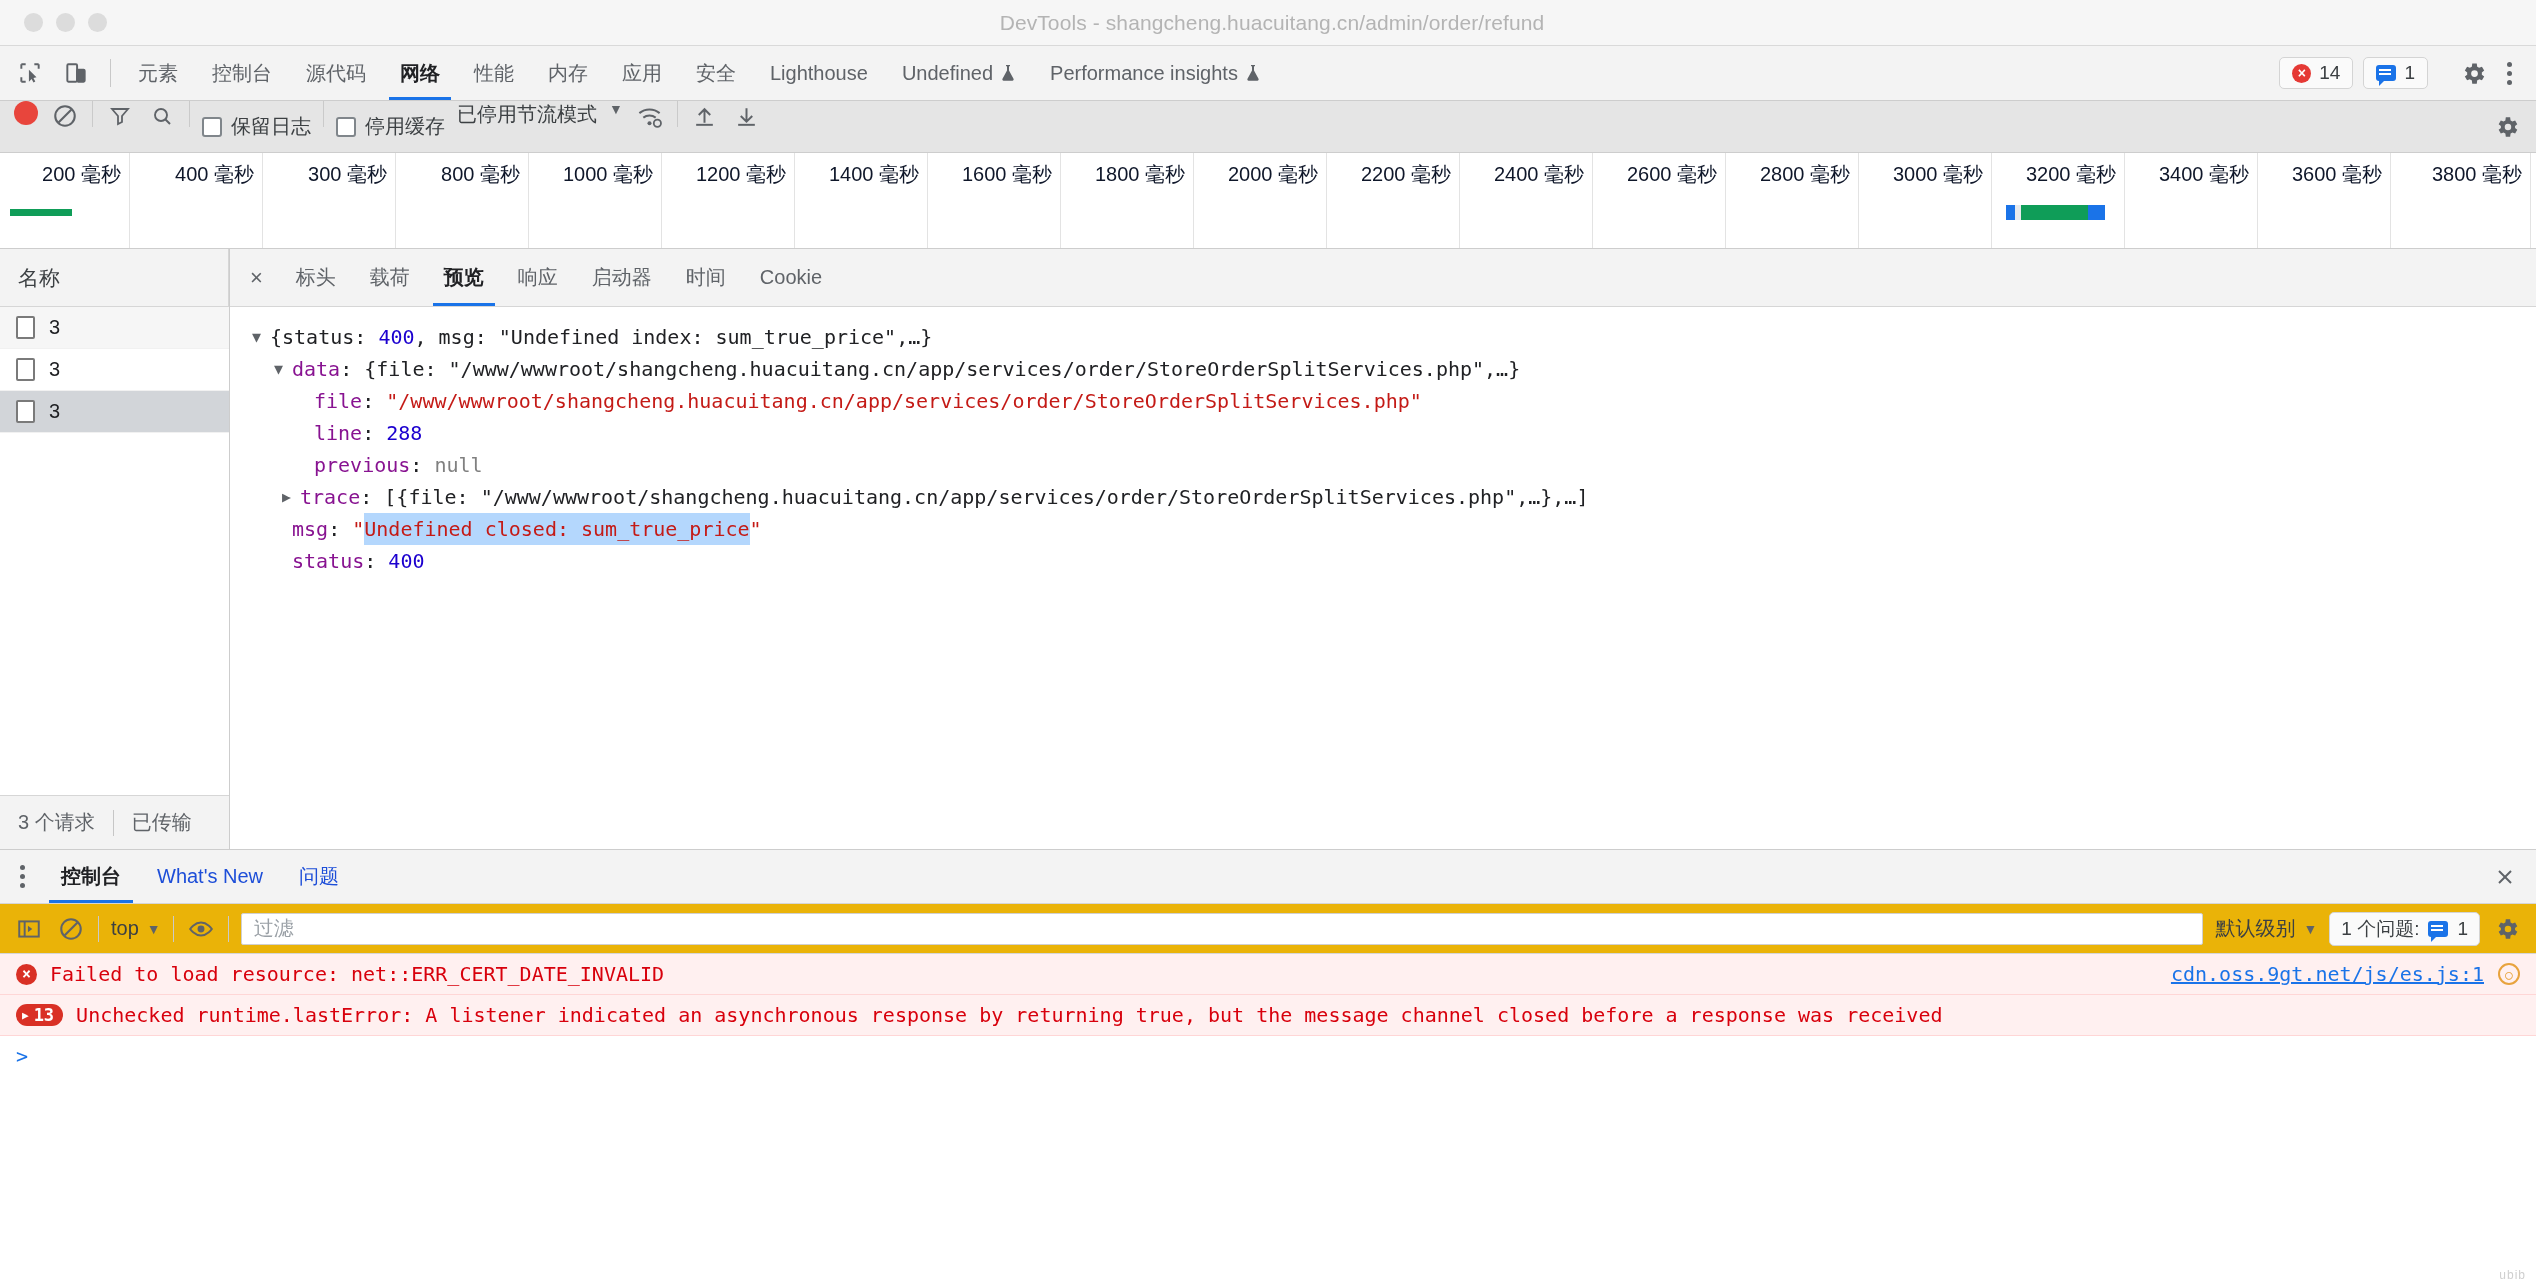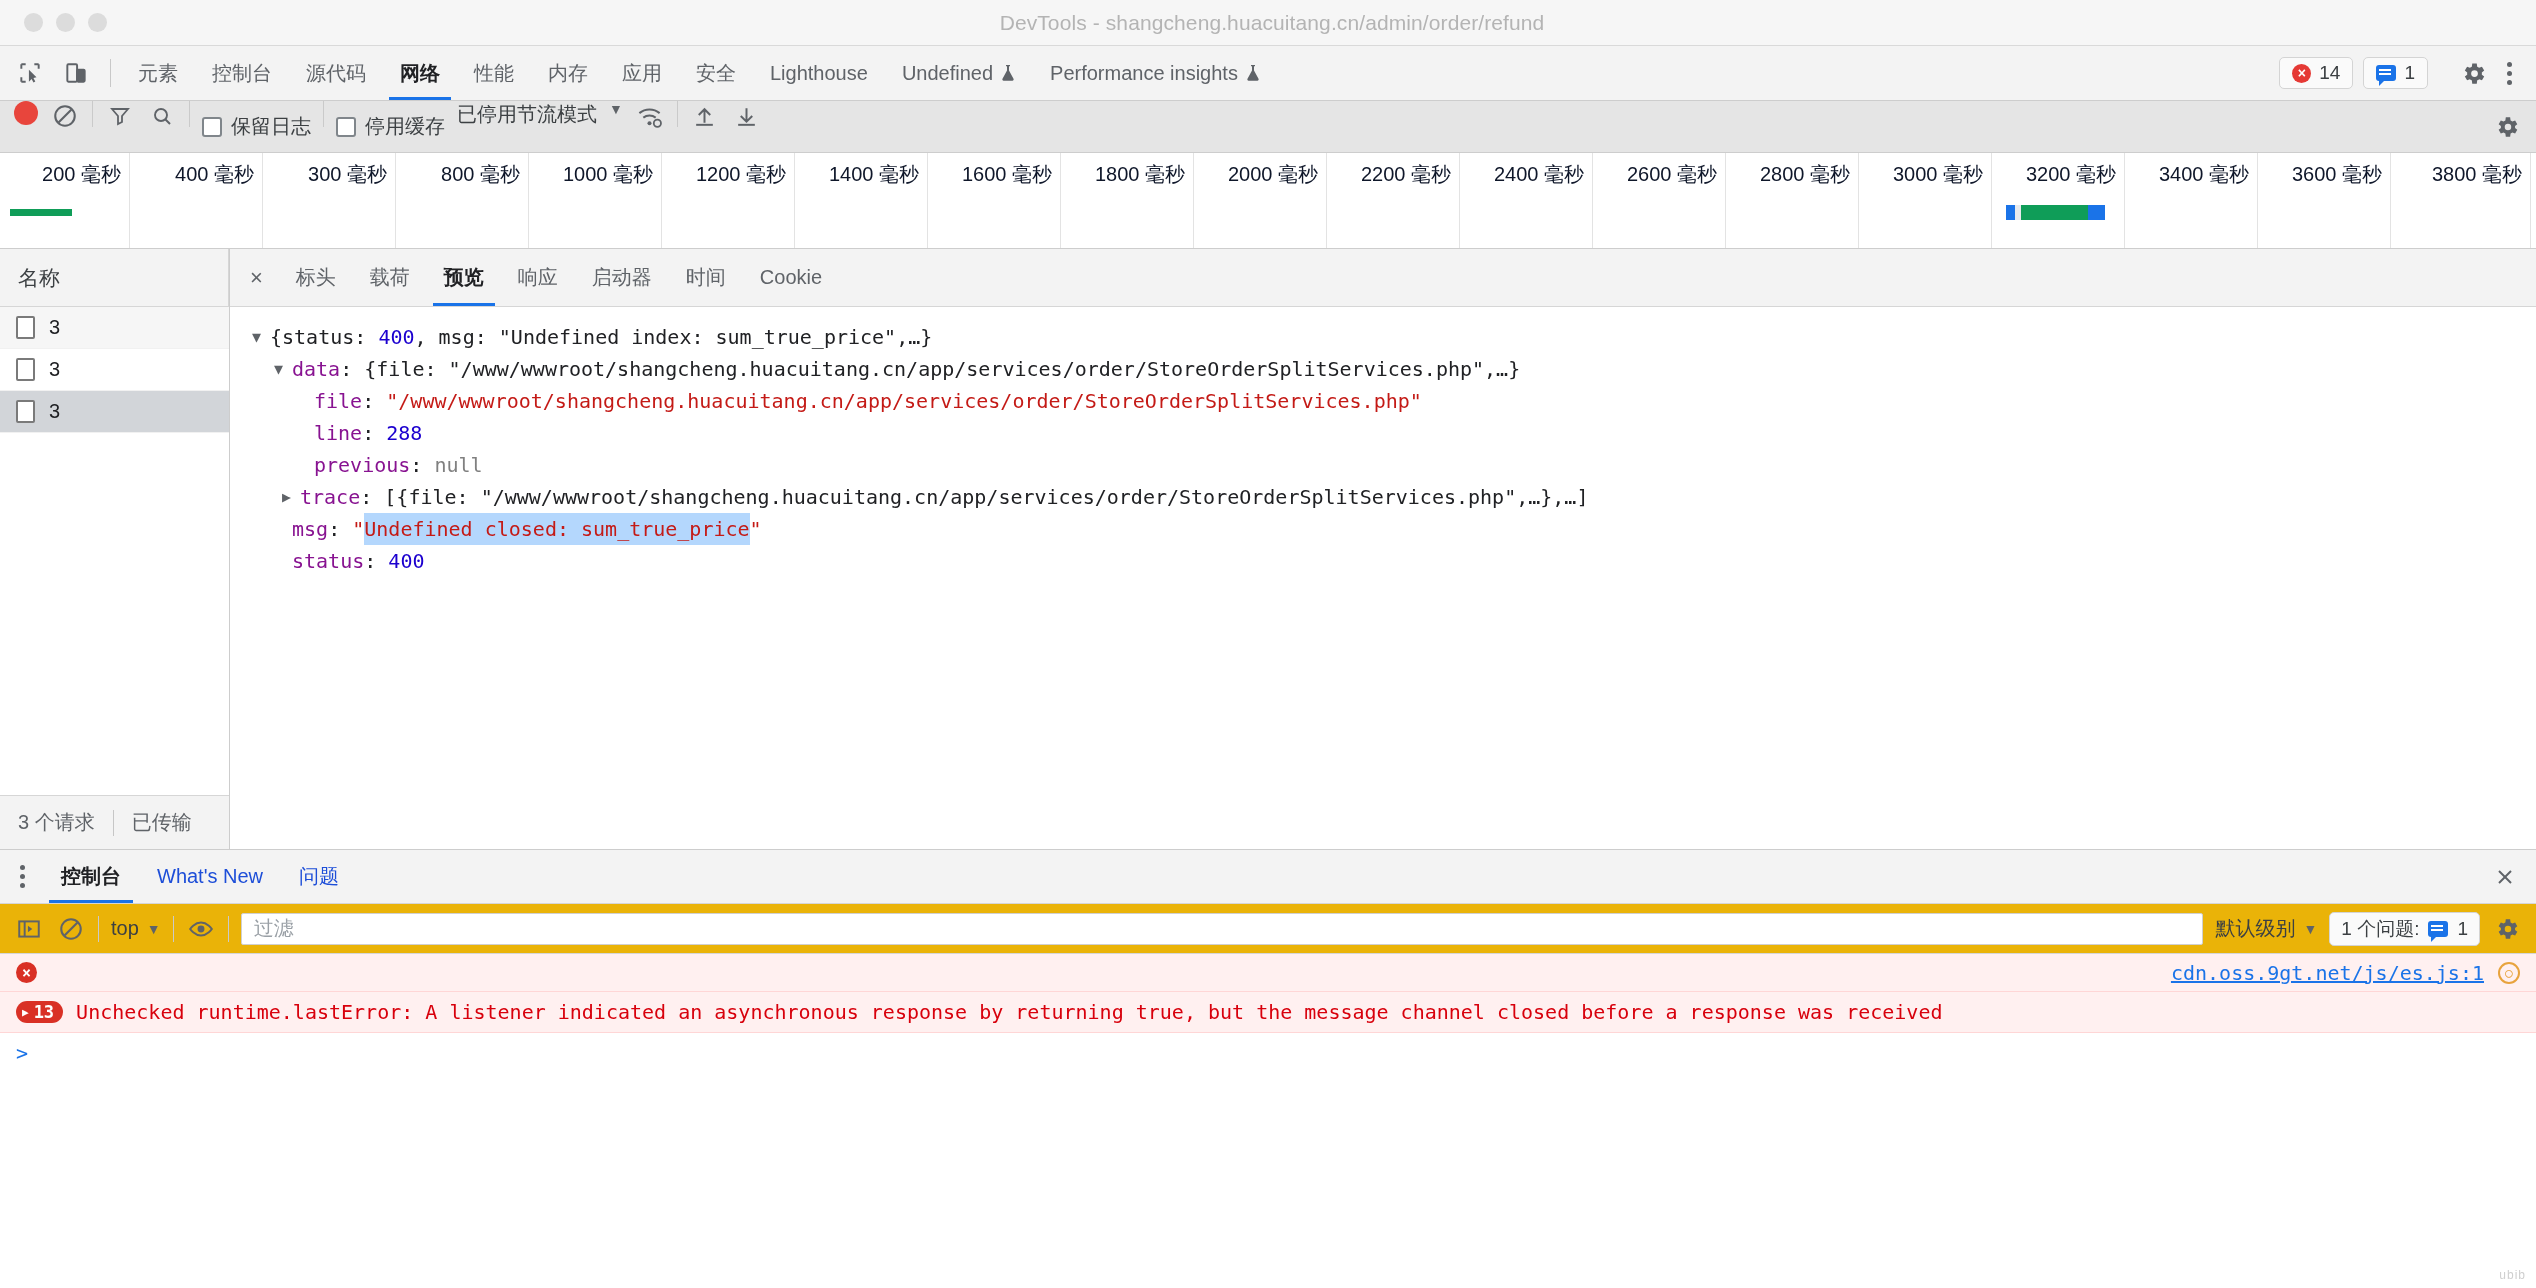--- a/index.html
+++ b/index.html
@@ -568,20 +568,21 @@
       <span class="icon-btn">
         <svg width="26" height="26" viewBox="0 0 24 24">
             <path fill="#5f6368" d="M19.4 13a7.6 7.6 0 000-2l2.1-1.6-2-3.5-2.5 1a7.6 7.6 0 00-1.7-1L14.9 3h-4l-.4 2.9c-.6.2-1.2.6-1.7 1l-2.5-1-2 3.5L6.4 11a7.6 7.6 0 000 2l-2.1 1.6 2 3.5 2.5-1c.5.4 1.1.8 1.7 1l.4 2.9h4l.4-2.9c.6-.2 1.2-.6 1.7-1l2.5 1 2-3.5zM12.9 15a3 3 0 110-6 3 3 0 010 6z"></path>
           </svg>
       </span>
     </div>
 
     <div class="messages">
       <div class="msgrow">
         <span class="errcircle">×</span>
+        <span class="txt">Failed to load resource: net::ERR_CERT_DATE_INVALID</span>
         <span class="srclink">cdn.oss.9gt.net/js/es.js:1</span>
         <span class="ctxicon">○</span>
       </div>
       <div class="msgrow">
         <span class="countpill">
           <span class="tri2">▶</span>
           <span>13</span>
         </span>
         <span class="txt">Unchecked runtime.lastError: A listener indicated an asynchronous response by returning true, but the message channel closed before a response was received</span>
       </div>

